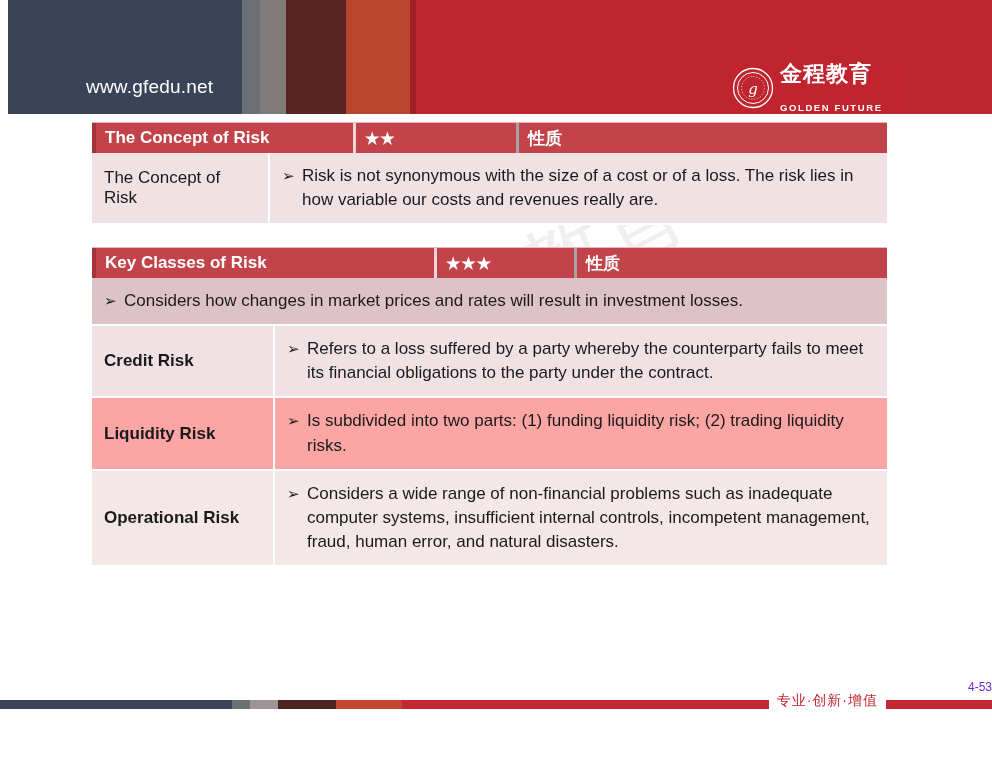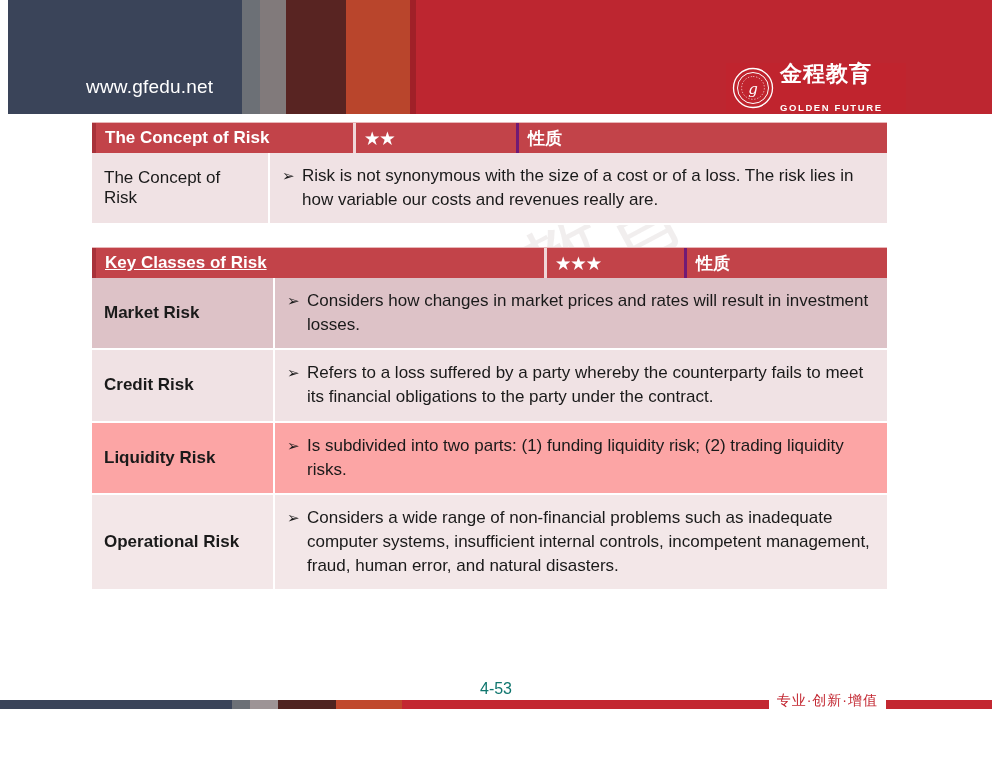--- a/index.html
+++ b/index.html
@@ -114,23 +114,23 @@
     height: 100%;
     box-sizing: border-box;
     color: #ffffff;
     font-weight: bold;
     font-size: 17px;
     padding-left: 9px;
     position: relative;
   }
   .hcell.h-title { width: 261px; border-left: 4px solid #a8323a; }
   .hcell.h-stars { width: 163px; border-left: 3px solid #f0d6d7; font-size: 16px; letter-spacing: 1px;}
-  .hcell.h-type  { flex: 1;      border-left: 3px solid #701a75; }
-
-  .tbl2 .hcell.h-title { width: 452px; text-decoration: underline; }
+  .hcell.h-type  { flex: 1;      border-left: 3px solid #a3a3a3; }
+
+  .tbl2 .hcell.h-title { width: 342px; }
   .tbl2 .hcell.h-stars { width: 140px; }
 
   .trow {
     display: flex;
     border-bottom: 2px solid #ffffff;
   }
   .trow .label-cell {
     width: 183px;
     box-sizing: border-box;
     flex: 0 0 183px;
@@ -190,23 +190,23 @@
     line-height: 1.05;
     font-family: "DejaVu Sans", sans-serif;
     white-space: pre;
   }
 
   
   .page-num {
     position: absolute;
     left: 0; right: 0;
     top: 680px;
-    text-align: center;
-    font-size: 16px;
-    color: #0f766e;
+    text-align: right;
+    font-size: 12px;
+    color: #6d28d9;
   }
   .slide-footer {
     position: absolute;
     left: 0;
     top: 700px;
     width: 992px;
     height: 9px;
   }
   .fband { position: absolute; top: 0; height: 9px; }
   .fb-navy   { left: 0;     width: 232px; background: #3a4459; }
@@ -282,21 +282,20 @@
   </div>
 
   <div class="tbl tbl2 sec2">
     <div class="tbl-head">
       <div class="hcell h-title">Key Classes of Risk</div>
       <div class="hcell h-stars">★★★</div>
       <div class="hcell h-type">性质</div>
     </div>
 
     <div class="trow bold-label shade-a">
-      <div class="label-cell">Market Risk</div>
       <div class="body-cell">
         <div class="bullet-row">
           <span class="arrow">➢</span>
           <span class="btext">Considers how changes in market prices and rates will result in investment losses.</span>
         </div>
       </div>
     </div>
 
     <div class="trow bold-label shade-b">
       <div class="label-cell">Credit Risk</div>

